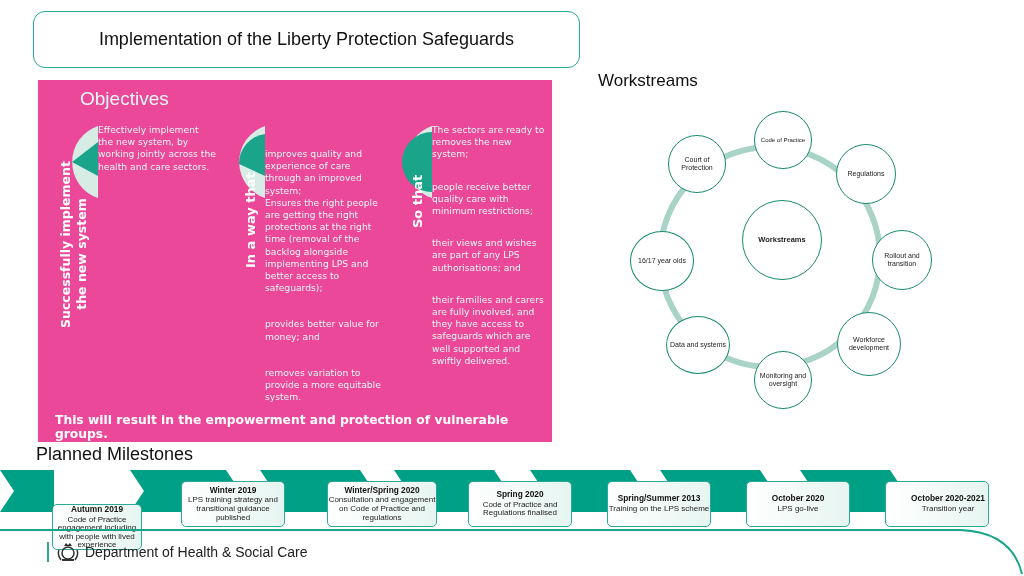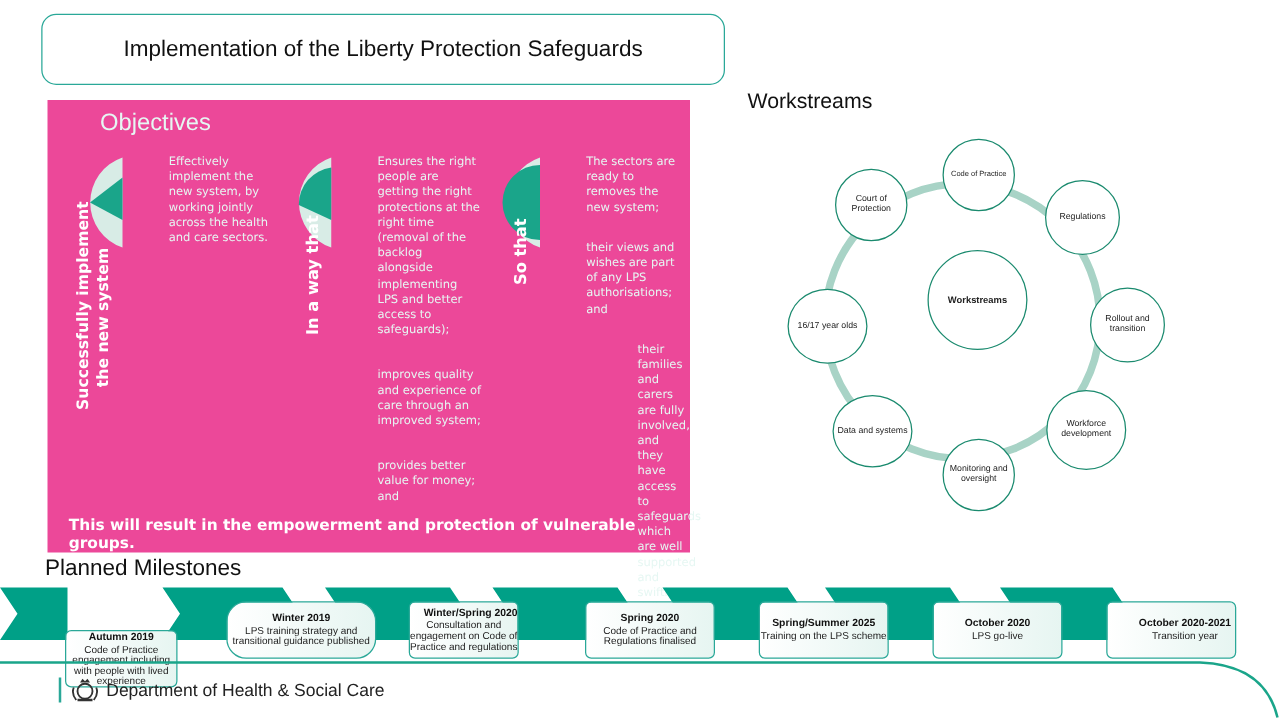--- a/index.html
+++ b/index.html
@@ -3,21 +3,21 @@
 <meta charset="utf-8">
 <style>
   html, body { margin:0; padding:0; }
   body { width:1024px; height:576px; background:#ffffff; position:relative; overflow:hidden; font-family:"Liberation Sans", sans-serif; }
   .title-box { position:absolute; left:33px; top:11px; width:547px; height:57px; border:1.5px solid #2aa898; border-radius:12px; box-sizing:border-box; display:flex; align-items:center; justify-content:center; font-size:18px; color:#111; }
   .objectives { position:absolute; left:38px; top:80px; width:514px; height:362px; background:#ec4899; }
   .obj-title { position:absolute; left:42px; top:8px; font-size:19px; color:#e6f7f3; }
   .vtext { position:absolute; color:#fff; font-family:"DejaVu Sans", sans-serif; font-weight:bold; transform:rotate(-90deg); transform-origin:left top; white-space:nowrap; text-align:center; line-height:16px; }
   .halfc { position:absolute; width:56px; height:76px; }
   .col-text { position:absolute; color:#e6f7f3; font-family:"DejaVu Sans", sans-serif; font-size:9.2px; line-height:12.2px; }
-  .col-text p { margin:0;padding-left:37px; }
+  .col-text p { margin:0; }
   .result { position:absolute; left:17px; top:333px; color:#fff; font-family:"DejaVu Sans", sans-serif; font-weight:bold; font-size:12.3px; }
   .ws-title { position:absolute; left:598px; top:71px; font-size:17px; color:#111; }
   .ws-node { position:absolute; border:1.5px solid #1a8a6e; border-radius:50%; background:#fff; box-sizing:border-box; display:flex; align-items:center; justify-content:center; text-align:center; font-size:7px; line-height:8px; color:#222; }
   .pm-title { position:absolute; left:36px; top:444px; font-size:18px; color:#111; }
   .ms-box { position:absolute; top:481px; height:46px; border:1.2px solid #2aa898; border-radius:5px; background:linear-gradient(90deg,#ffffff,#e6f5f1); box-sizing:border-box; display:flex; flex-direction:column; align-items:center; justify-content:center; text-align:center; font-size:8px; line-height:8.6px; color:#222; }
   .ms-box .d { font-weight:bold; font-size:8.3px; margin-bottom:2px; color:#111; }
   .footer-line { position:absolute; left:0; top:528px; width:1024px; height:48px; }
   .dhsc { position:absolute; left:47px; top:542px; display:flex; align-items:center;text-align:right; }
   .dhsc .bar { width:2px; height:20px; background:#2aa898; margin-right:8px; }
   .dhsc .txt { font-size:14px; color:#222; margin-left:6px; }
@@ -43,36 +43,38 @@
   </div>
 
   <svg class="halfc" style="left:187px; top:44px;" viewBox="0 0 56 76">
     <path d="M40 2 A38 38 0 0 0 40 74 Z" fill="#d8ece6"></path>
     <path d="M40 10 A30 30 0 0 0 14 40 L40 52 Z" fill="#1aa58a"></path>
   </svg>
   <div class="vtext" style="left:205px; top:188px; width:86px; font-size:13px;">
     <div>In a way that</div>
   </div>
   <div class="col-text" style="left:227px; top:44px; width:120px;">
+    <p style="margin-top:24px;">improves quality and experience of care through an improved system;</p>
     <p>Ensures the right people are getting the right protections at the right time (removal of the backlog alongside implementing LPS and better access to safeguards);</p>
-    <p style="margin-top:24px;">improves quality and experience of care through an improved system;</p>
     <p style="margin-top:24px;">provides better value for money; and</p>
+    <p style="margin-top:24px;">removes variation to provide a more equitable system.</p>
   </div>
 
   <svg class="halfc" style="left:354px; top:44px;" viewBox="0 0 56 76">
     <path d="M40 2 A38 38 0 0 0 40 74 Z" fill="#d8ece6"></path>
     <path d="M40 8 A30 30 0 0 0 40 68 Z" fill="#1aa58a"></path>
   </svg>
   <div class="vtext" style="left:372px; top:148px; width:50px; font-size:13px;">
     <div>So that</div>
   </div>
   <div class="col-text" style="left:394px; top:44px; width:116px;">
     <p>The sectors are ready to removes the new system;</p>
+    <p style="margin-top:20px;">people receive better quality care with minimum restrictions;</p>
     <p style="margin-top:20px;">their views and wishes are part of any LPS authorisations; and</p>
-    <p style="margin-top:20px;margin-left:41px;">their families and carers are fully involved, and they have access to safeguards which are well supported and swiftly delivered.</p>
+    <p style="margin-top:20px;">their families and carers are fully involved, and they have access to safeguards which are well supported and swiftly delivered.</p>
   </div>
 
   <div class="result">This will result in the empowerment and protection of vulnerable groups.</div>
 </div>
 
 <div class="ws-title">Workstreams</div>
 
 <svg style="position:absolute; left:620px; top:110px;" width="300" height="290">
   <circle cx="150" cy="147" r="110" fill="none" stroke="#a8d3c6" stroke-width="6"></circle>
 </svg>
@@ -98,34 +100,34 @@
     <polygon points="530,2 630,2 644,23 630,44 530,44 544,23"></polygon>
     <polygon points="660,2 760,2 774,23 760,44 660,44 674,23"></polygon>
     <polygon points="800,2 890,2 904,23 890,44 800,44 814,23"></polygon>
   </g>
 </svg>
 
 <div class="ms-box" style="left:52px; top:504px; width:90px;justify-content:space-between;">
   <span class="d">Autumn 2019</span>
     <span>Code of Practice engagement including with people with lived experience</span>
 </div>
-<div class="ms-box" style="left:181px; top:481px; width:120px;border-radius:16px;">
+<div class="ms-box" style="left:181px; top:481px; width:104px;">
   <span class="d">Winter 2019</span>
     <span>LPS training strategy and transitional guidance published</span>
 </div>
-<div class="ms-box" style="left:327px; top:481px; width:88px;align-items:flex-end;">
+<div class="ms-box" style="left:327px; top:481px; width:110px;">
   <span class="d">Winter/Spring 2020</span>
     <span>Consultation and engagement on Code of Practice and regulations</span>
 </div>
 <div class="ms-box" style="left:468px; top:481px; width:104px;">
   <span class="d">Spring 2020</span>
     <span>Code of Practice and Regulations finalised</span>
 </div>
 <div class="ms-box" style="left:607px; top:481px; width:104px;">
-  <span class="d">Spring/Summer 2025</span>
+  <span class="d">Spring/Summer 2013</span>
     <span>Training on the LPS scheme</span>
 </div>
 <div class="ms-box" style="left:746px; top:481px; width:104px;">
   <span class="d">October 2020</span>
     <span>LPS go-live</span>
 </div>
 <div class="ms-box" style="left:885px; top:481px; width:104px;padding-left:22px;">
   <span class="d">October 2020-2021</span>
     <span>Transition year</span>
 </div>

